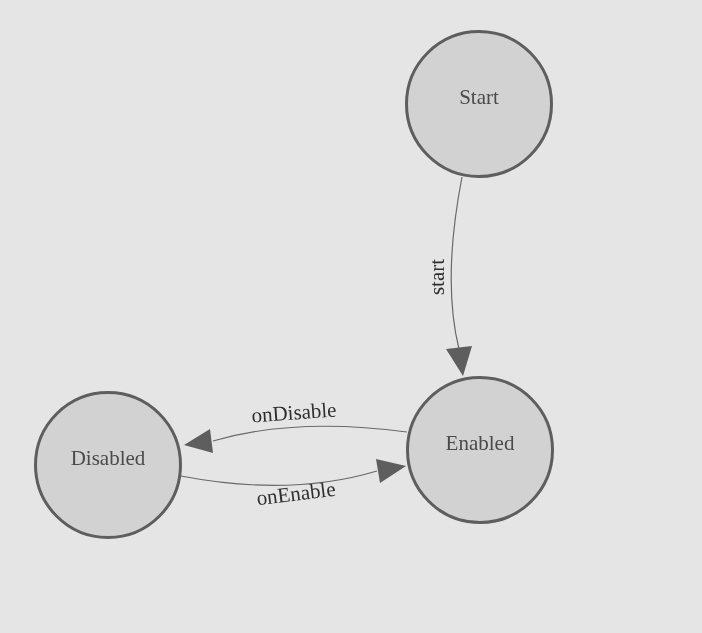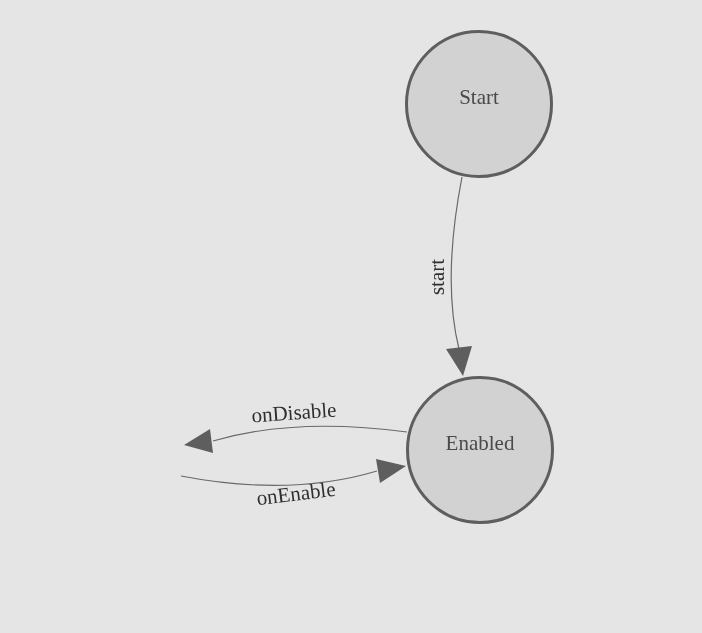--- a/index.html
+++ b/index.html
@@ -89,20 +89,23 @@
   </svg>
 
   <div class="state-node" id="node-start">
     <span class="node-label">Start</span>
   </div>
 
   <div class="state-node" id="node-enabled">
     <span class="node-label">Enabled</span>
   </div>
 
+  <div class="state-node" id="node-disabled">
+    <span class="node-label">Disabled</span>
+  </div>
 
   <span class="edge-label" id="label-start">start</span>
 
   <span class="edge-label" id="label-ondisable">onDisable</span>
 
   <span class="edge-label" id="label-onenable">onEnable</span>
 
 </div>
 
 </body></html>

